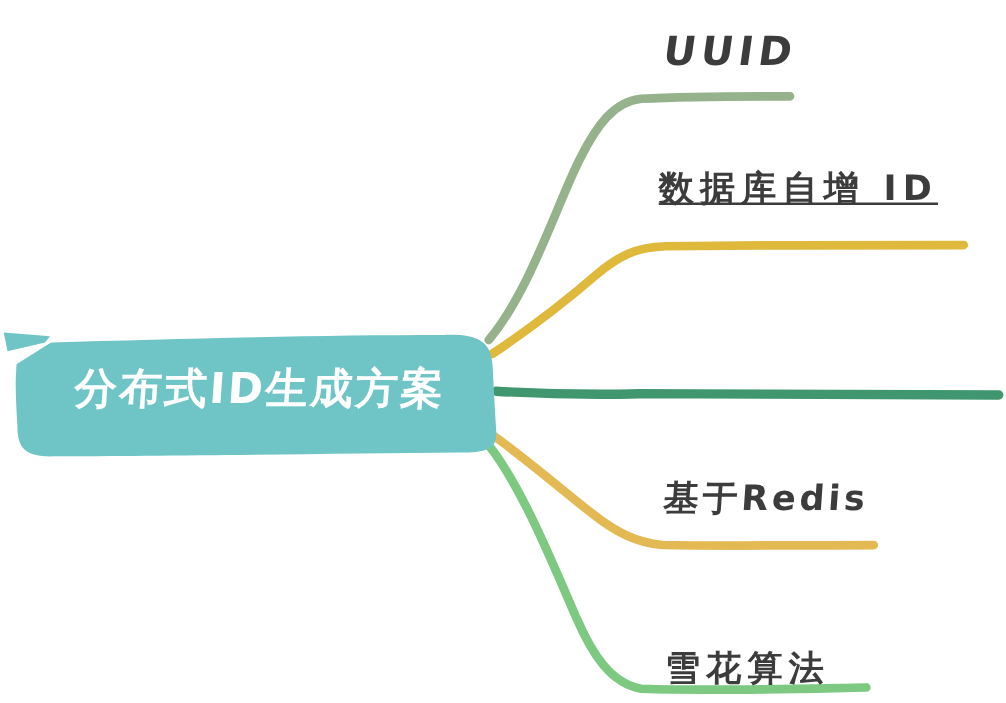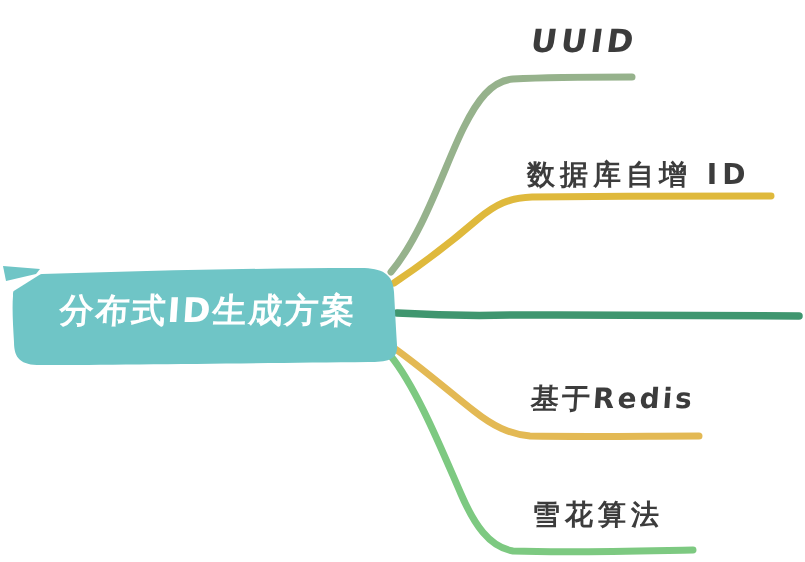--- a/index.html
+++ b/index.html
@@ -41,24 +41,24 @@
     user-select: none;
   }
   .topic-label {
     position: absolute;
     white-space: nowrap;
     font-weight: bold;
     cursor: pointer;
     user-select: none;
   }
   .lbl-uuid   { left: 531px; top: 22px;  font-size: 32px; letter-spacing: 4px; transform: skewX(-8deg); }
-  .lbl-autoid { left: 527px; top: 156px; font-size: 28px; letter-spacing: 5px; }
+  .lbl-autoid { left: 527px; top: 132px; font-size: 28px; letter-spacing: 5px; text-decoration: underline; }
   .lbl-segment{ left: 529px; top: 262px; font-size: 28px; letter-spacing: 5px; }
   .lbl-redis  { left: 531px; top: 380px; font-size: 28px; letter-spacing: 3px; transform: skewX(-4deg); }
-  .lbl-snow   { left: 532px; top: 496px; font-size: 28px; letter-spacing: 5px; }
+  .lbl-snow   { left: 532px; top: 516px; font-size: 28px; letter-spacing: 5px; }
 </style>
 </head>
 <body>
 
 <div class="stage">
 
   <svg width="805" height="562" viewBox="0 0 805 562">
 
     <path class="branch-line" d="M 391 272 C 424 233, 446 162, 464 127 C 477 101, 491 81, 513 79 C 552 77, 595 77, 632 77" style="stroke: rgb(150, 178, 140);"></path>
     <path class="branch-line" d="M 394 283 C 424 263, 456 238, 478 219 C 496 204, 509 198, 532 197 C 610 196, 700 196, 771 196" style="stroke: rgb(223, 185, 60);"></path>

